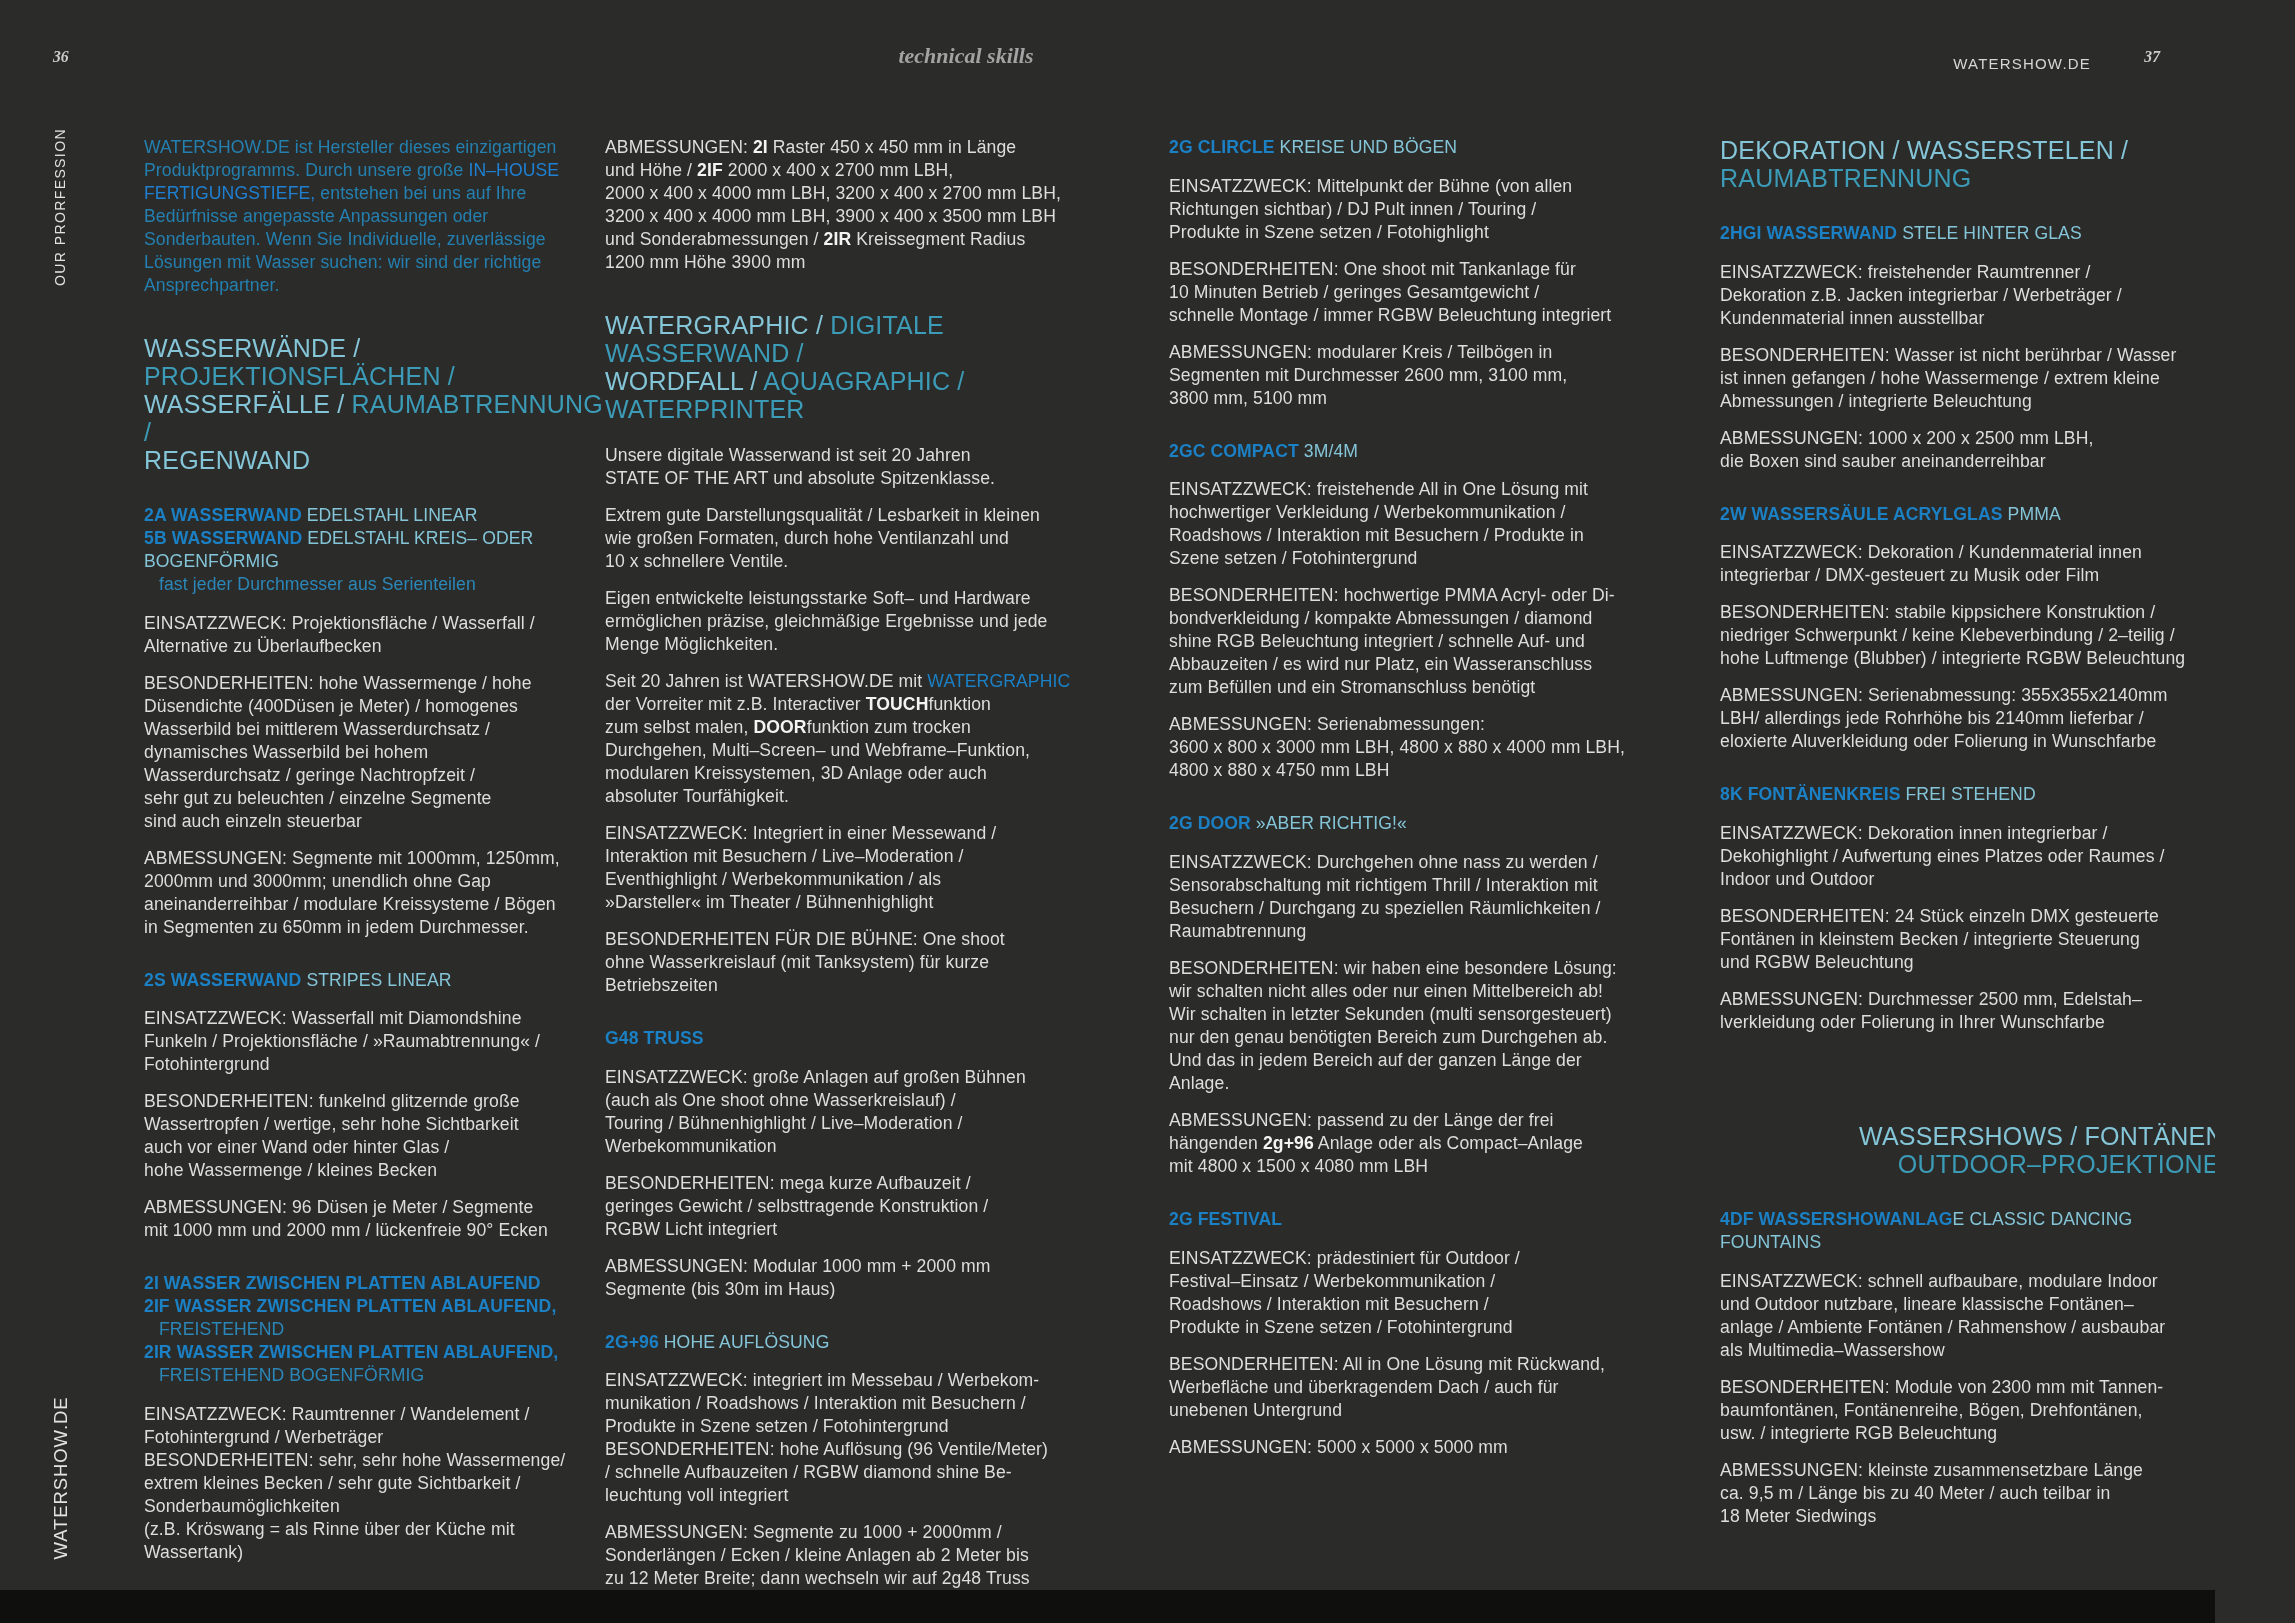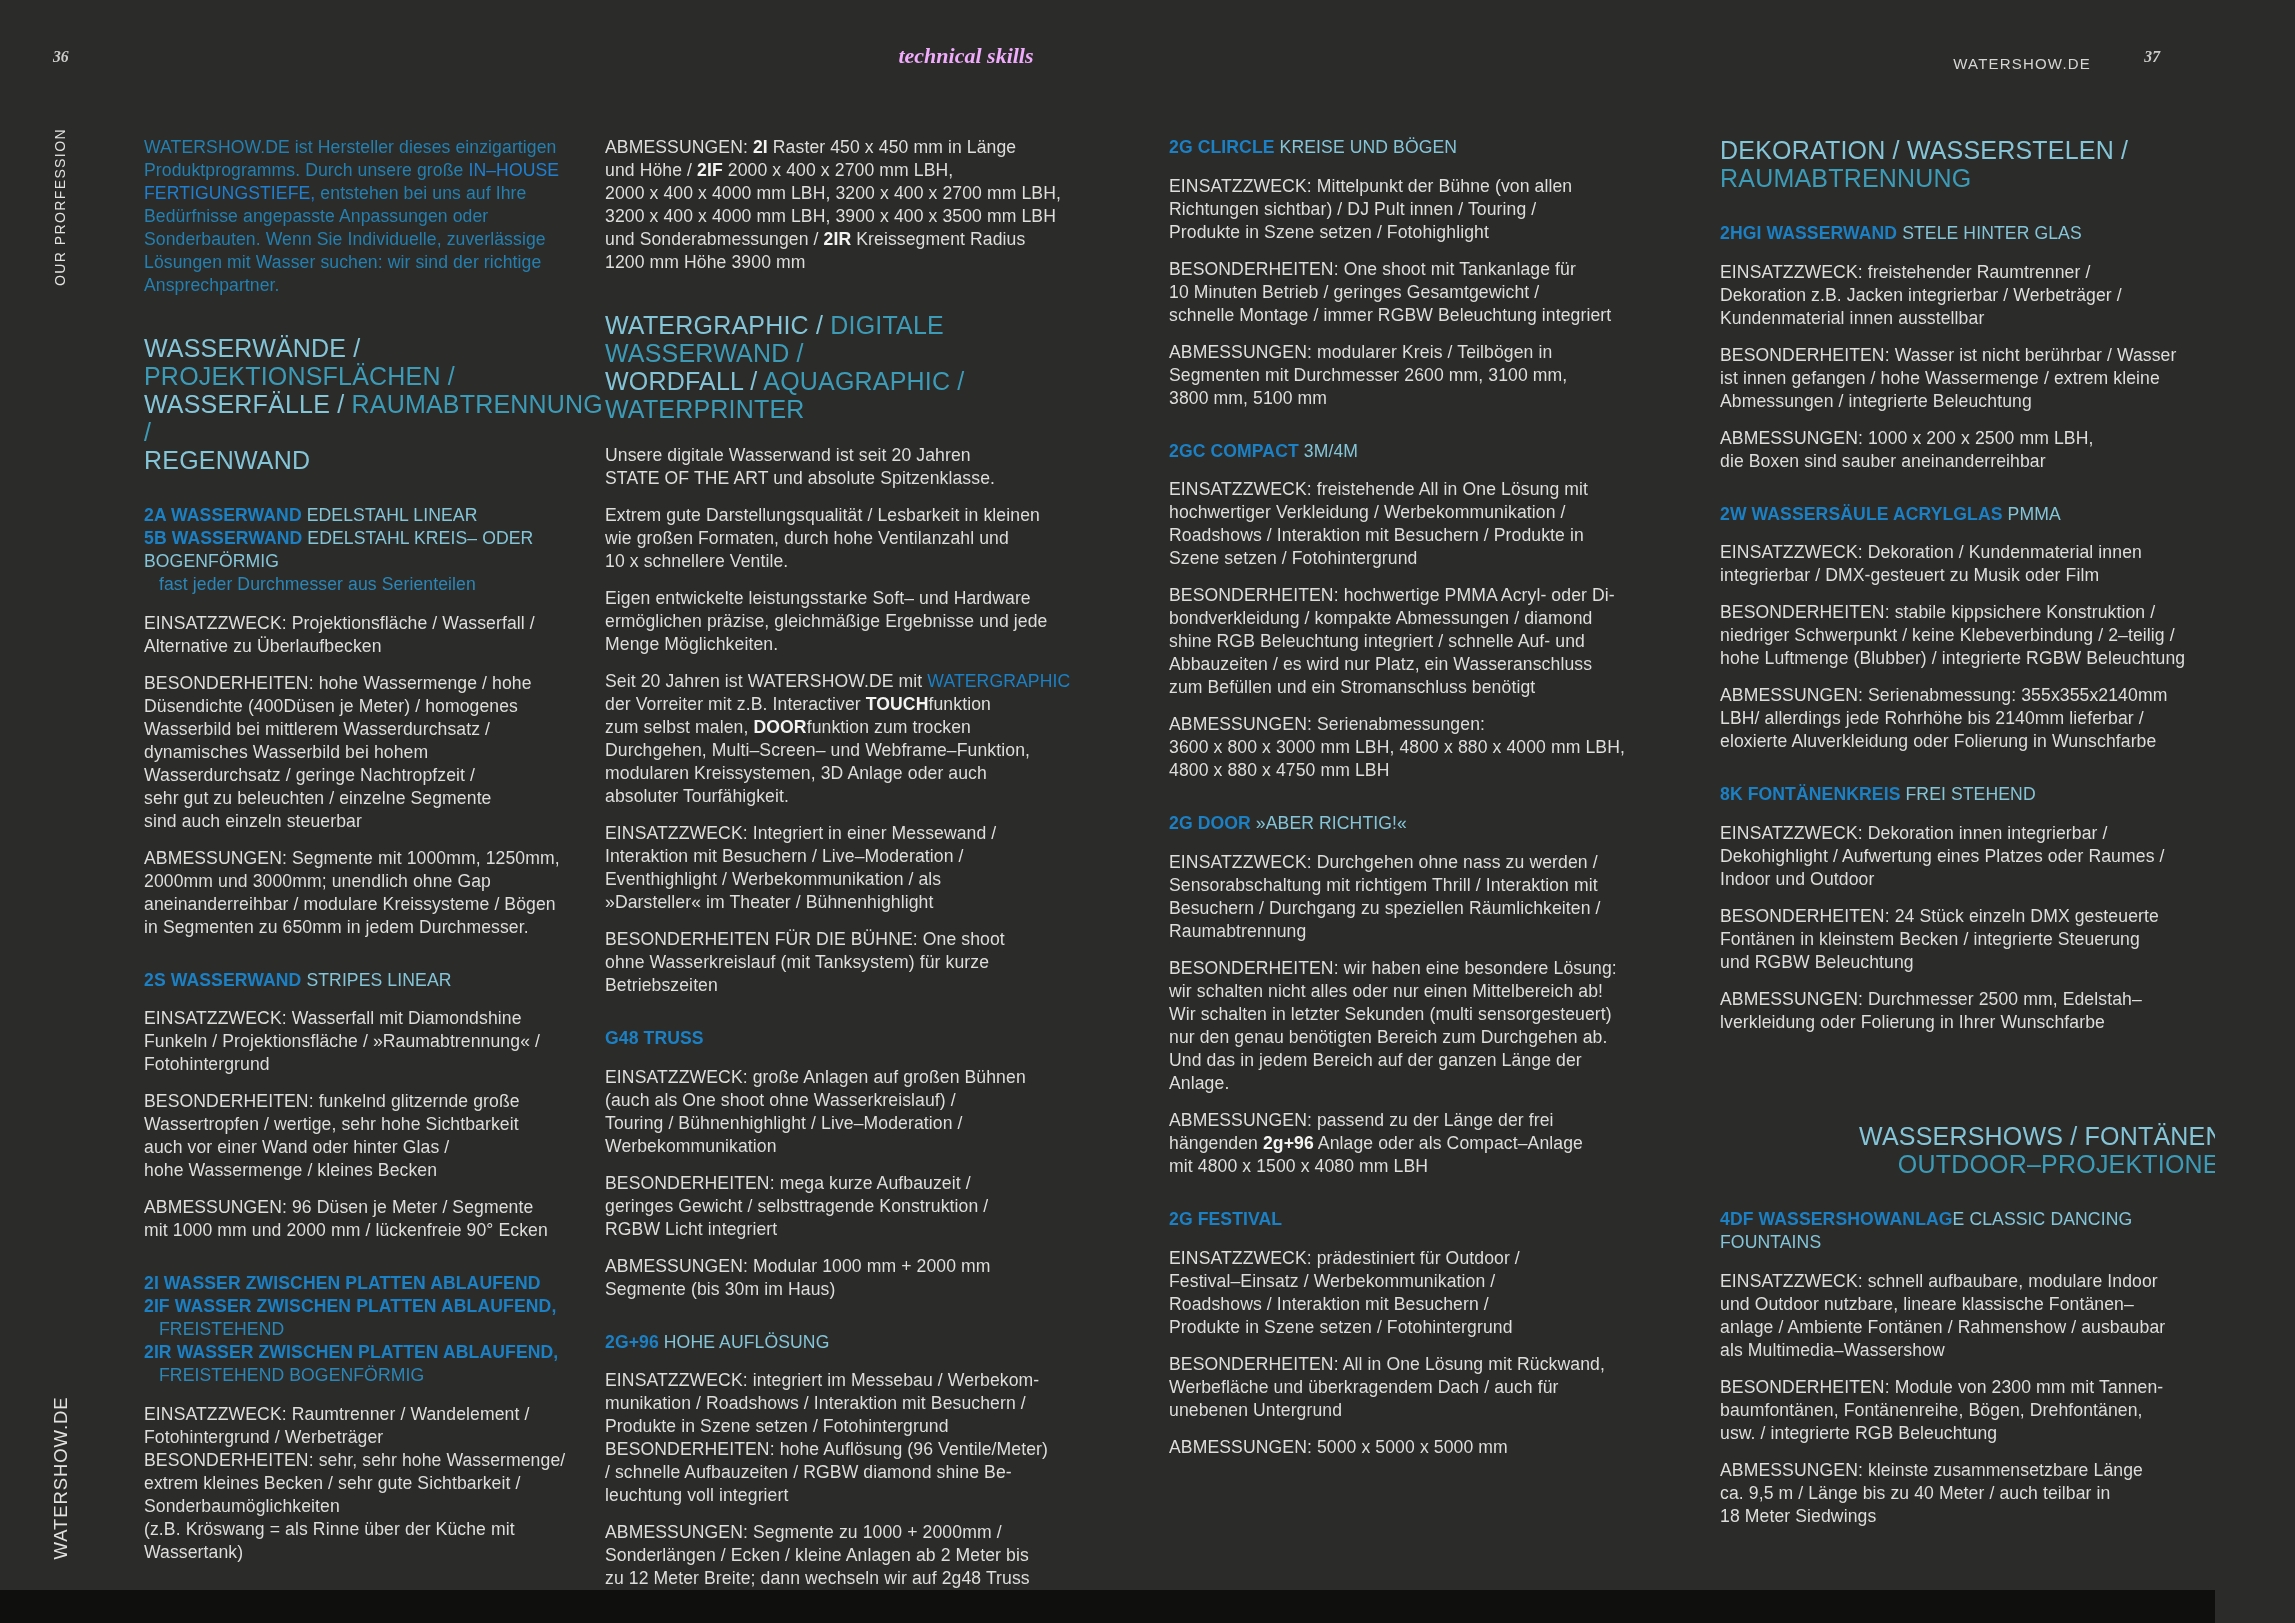--- a/index.html
+++ b/index.html
@@ -3,21 +3,21 @@
 <meta charset="utf-8">
 <style>
   html,body{margin:0;padding:0;background:#2b2b2a;}
   .page{position:relative;width:2215px;height:1623px;background:var(--bg,#2b2b2a);overflow:hidden;
         font-family:"Liberation Sans",sans-serif;}
   
   .pagenum{position:absolute;top:48px;font:italic 600 15.7px "Liberation Serif",serif;color:#ccccca;}
   .pagenum.pn-left{left:53px;}
   .pagenum.pn-right{right:55px;}
   .header-title{position:absolute;left:966px;top:43px;transform:translateX(-50%);
-        font:italic 700 22px "Liberation Serif",serif;color:#f0abfc;}
+        font:italic 700 22px "Liberation Serif",serif;color:#a3a3a3;}
   .brand-top{position:absolute;right:124px;top:55px;font-size:15px;letter-spacing:1.2px;
         color:var(--header,#d6d6d4);}
   
   .vtext{position:absolute;color:#e2e2e0;white-space:nowrap;}
   .v-left{left:60px;top:207px;transform:translate(-50%,-50%) rotate(-90deg);font-size:14px;letter-spacing:1.4px;}
   .v-right{left:2239px;top:207px;transform:translate(-50%,-50%) rotate(90deg);font-size:14px;letter-spacing:1.4px;}
   .v-brand{left:61px;top:1478px;transform:translate(-50%,-50%) rotate(-90deg);font-size:18.5px;letter-spacing:0.9px;}
   
   .col{position:absolute;top:136px;font-size:17.6px;line-height:23px;letter-spacing:0.1px;
         color:var(--body,#dededc);}

